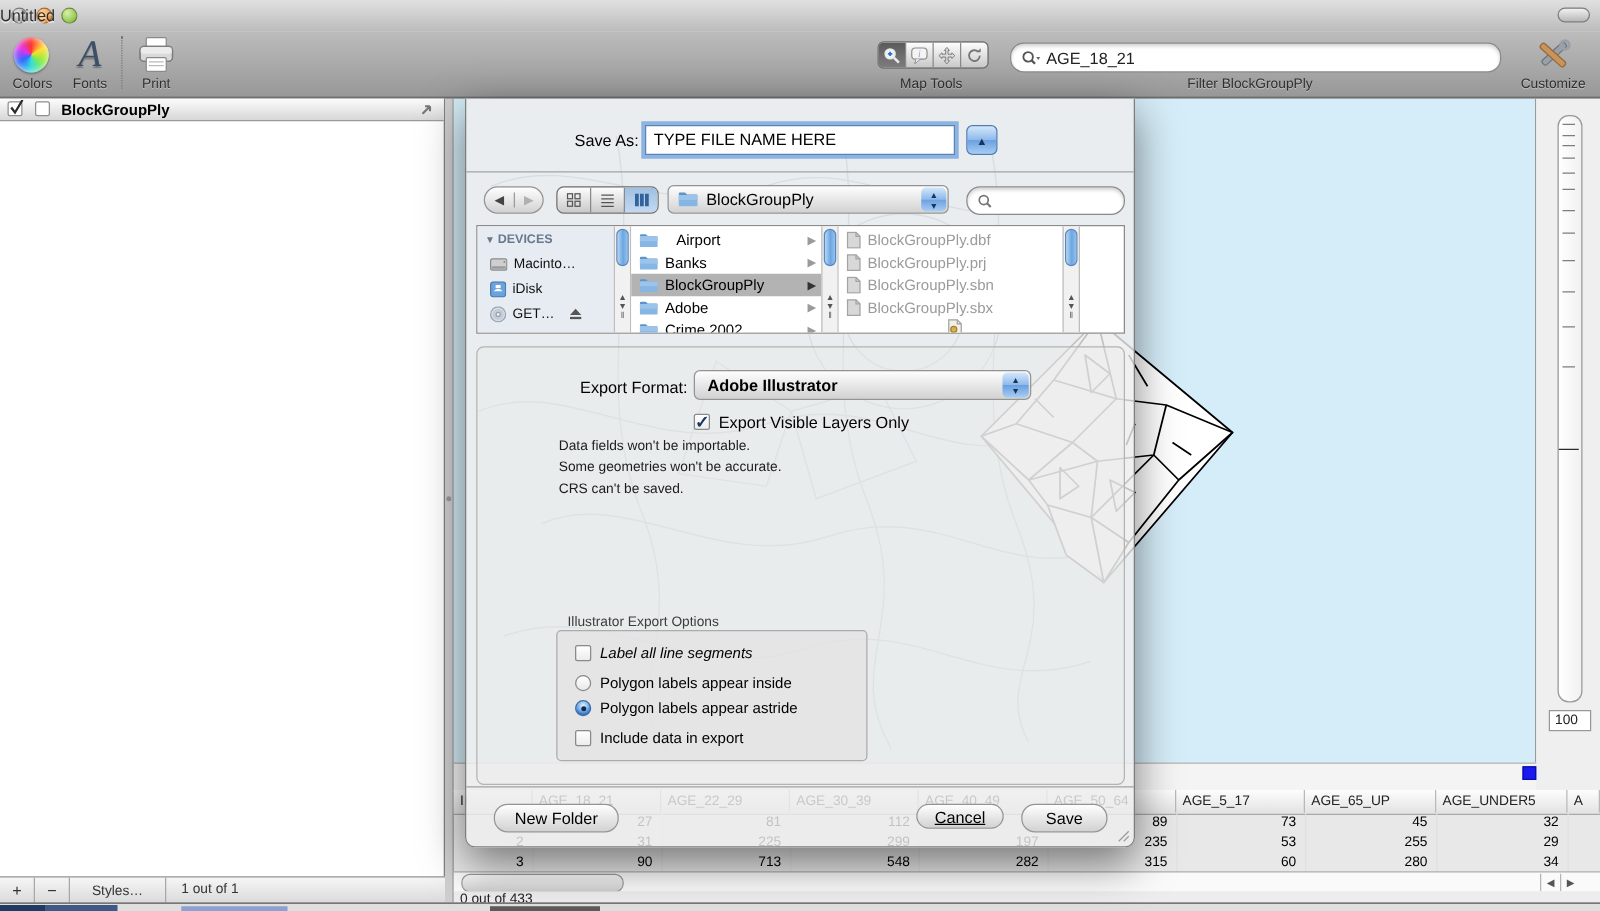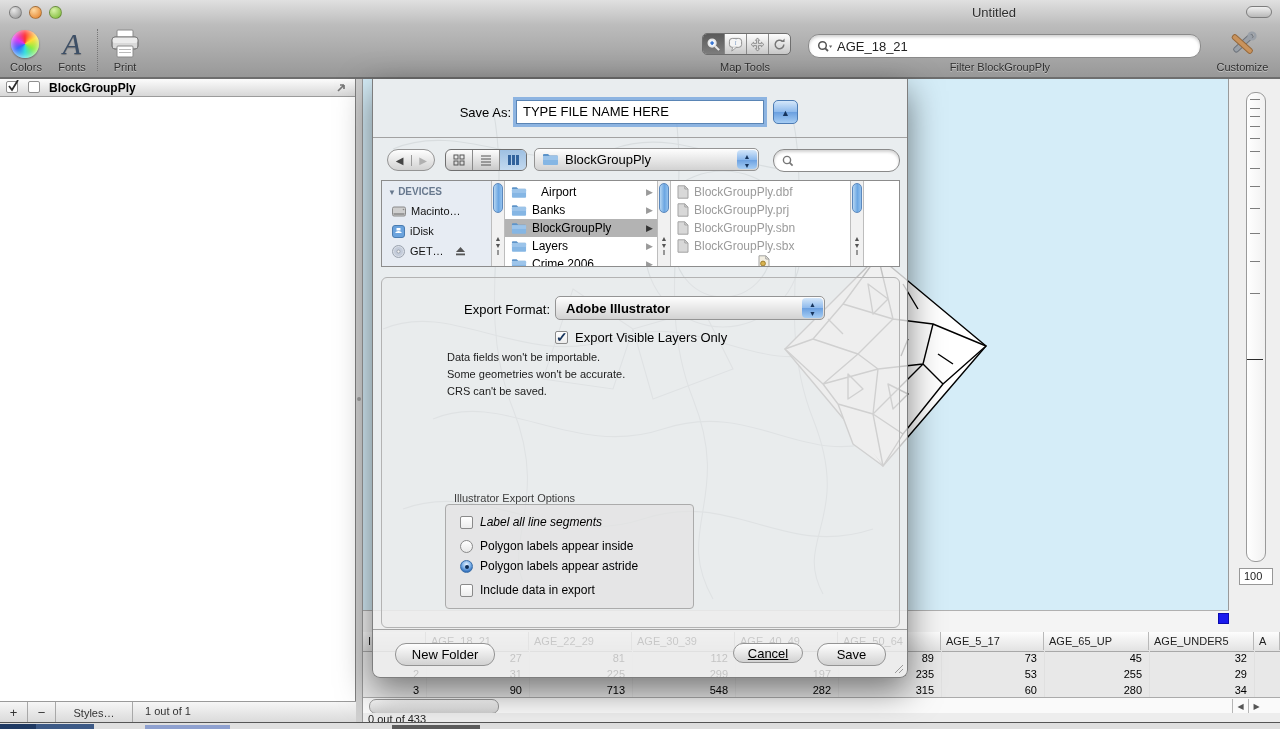--- a/index.html
+++ b/index.html
@@ -6,21 +6,21 @@
   #app{position:relative;width:1280px;height:729px;overflow:hidden;
        font-family:"Liberation Sans",sans-serif;background:#e8e8e8;
        -webkit-font-smoothing:antialiased;}
   .abs{position:absolute;}
   
   #titlebar{left:0;top:0;width:1280px;height:25px;
     background:linear-gradient(#e0e0e0,#bcbcbc);}
   #toolbar{left:0;top:25px;width:1280px;height:52px;
     background:linear-gradient(#bcbcbc,#989898);border-bottom:2px solid #6e6e6e;}
   .light{width:13px;height:13px;border-radius:50%;top:6px;border:1px solid rgba(0,0,0,.3);box-sizing:border-box;}
-  #title{left:0;top:5px;width:1016px;text-align:right;font-size:13px;color:#2e2e2e;text-shadow:0 1px 0 rgba(255,255,255,.5);}
+  #title{left:0;top:5px;width:1204px;text-align:left;font-size:13px;color:#2e2e2e;text-shadow:0 1px 0 rgba(255,255,255,.5);}
   #tb-capsule{right:8px;top:6px;width:24px;height:10px;border-radius:6px;border:1px solid #7d7d7d;background:linear-gradient(#f0f0f0,#b8b8b8);}
   .tb-label{font-size:11px;color:#2f2f2f;text-shadow:0 1px 0 rgba(255,255,255,.4);text-align:center;}
   .seg{display:flex;border:1px solid #6f6f6f;border-radius:5px;overflow:hidden;background:linear-gradient(#fdfdfd,#c9c9c9);}
   .seg .cell{width:21px;height:20px;display:flex;align-items:center;justify-content:center;border-right:1px solid #8a8a8a;}
   .seg .cell:last-child{border-right:none;}
   .seg .cell.sel{background:linear-gradient(#5a5a5a,#7e7e7e);}
   .searchfield{border:1px solid #8a8a8a;border-radius:11px;background:#fff;display:flex;align-items:center;box-shadow:inset 0 2px 3px rgba(0,0,0,.18);}
   
   #sidebar{left:0;top:79px;width:355px;height:622px;background:#fff;border-right:1px solid #808080;}
   #sidebar-header{left:0;top:0;width:355px;height:17px;background:linear-gradient(#fcfcfc,#d7d7d7);border-bottom:1px solid #9b9b9b;}
@@ -459,32 +459,32 @@
             <span class="chev" style="color:#333">▶</span>
           </div>
           <div class="listrow" style="top: 56px;">
             <span>
               <svg width="16" height="13" viewBox="0 0 17 13">
                 <path d="M1 3 V2 q0-1 1-1 h4 l1.6 1.6 H15 q1 0 1 1 V3z" fill="#5e94c9"></path>
                 <rect x="1" y="3" width="15" height="9" rx="1" fill="#85b6e4"></rect>
                 <rect x="1" y="3" width="15" height="4" fill="#9cc4ea"></rect>
               </svg>
             </span>
-            <span>Layers</span>
+            <span>Adobe</span>
             <span class="chev">▶</span>
           </div>
           <div class="listrow" style="top: 74px;">
             <span>
               <svg width="16" height="13" viewBox="0 0 17 13">
                 <path d="M1 3 V2 q0-1 1-1 h4 l1.6 1.6 H15 q1 0 1 1 V3z" fill="#5e94c9"></path>
                 <rect x="1" y="3" width="15" height="9" rx="1" fill="#85b6e4"></rect>
                 <rect x="1" y="3" width="15" height="4" fill="#9cc4ea"></rect>
               </svg>
             </span>
-            <span>Crime 2006</span>
+            <span>Crime 2002</span>
             <span class="chev">▶</span>
           </div>
         </div>
       <div class="scrollstrip" style="left:275px;">
         <div class="aquapill"></div>
         <div class="stripArrows">▲<br>▼<br>‖</div>
       </div>
       <div class="abs" style="left:289px;top:0;width:179px;height:100%;background:#fff;" id="filecol">
           <div class="listrow filerow" style="top: 2px;">
             <span>

